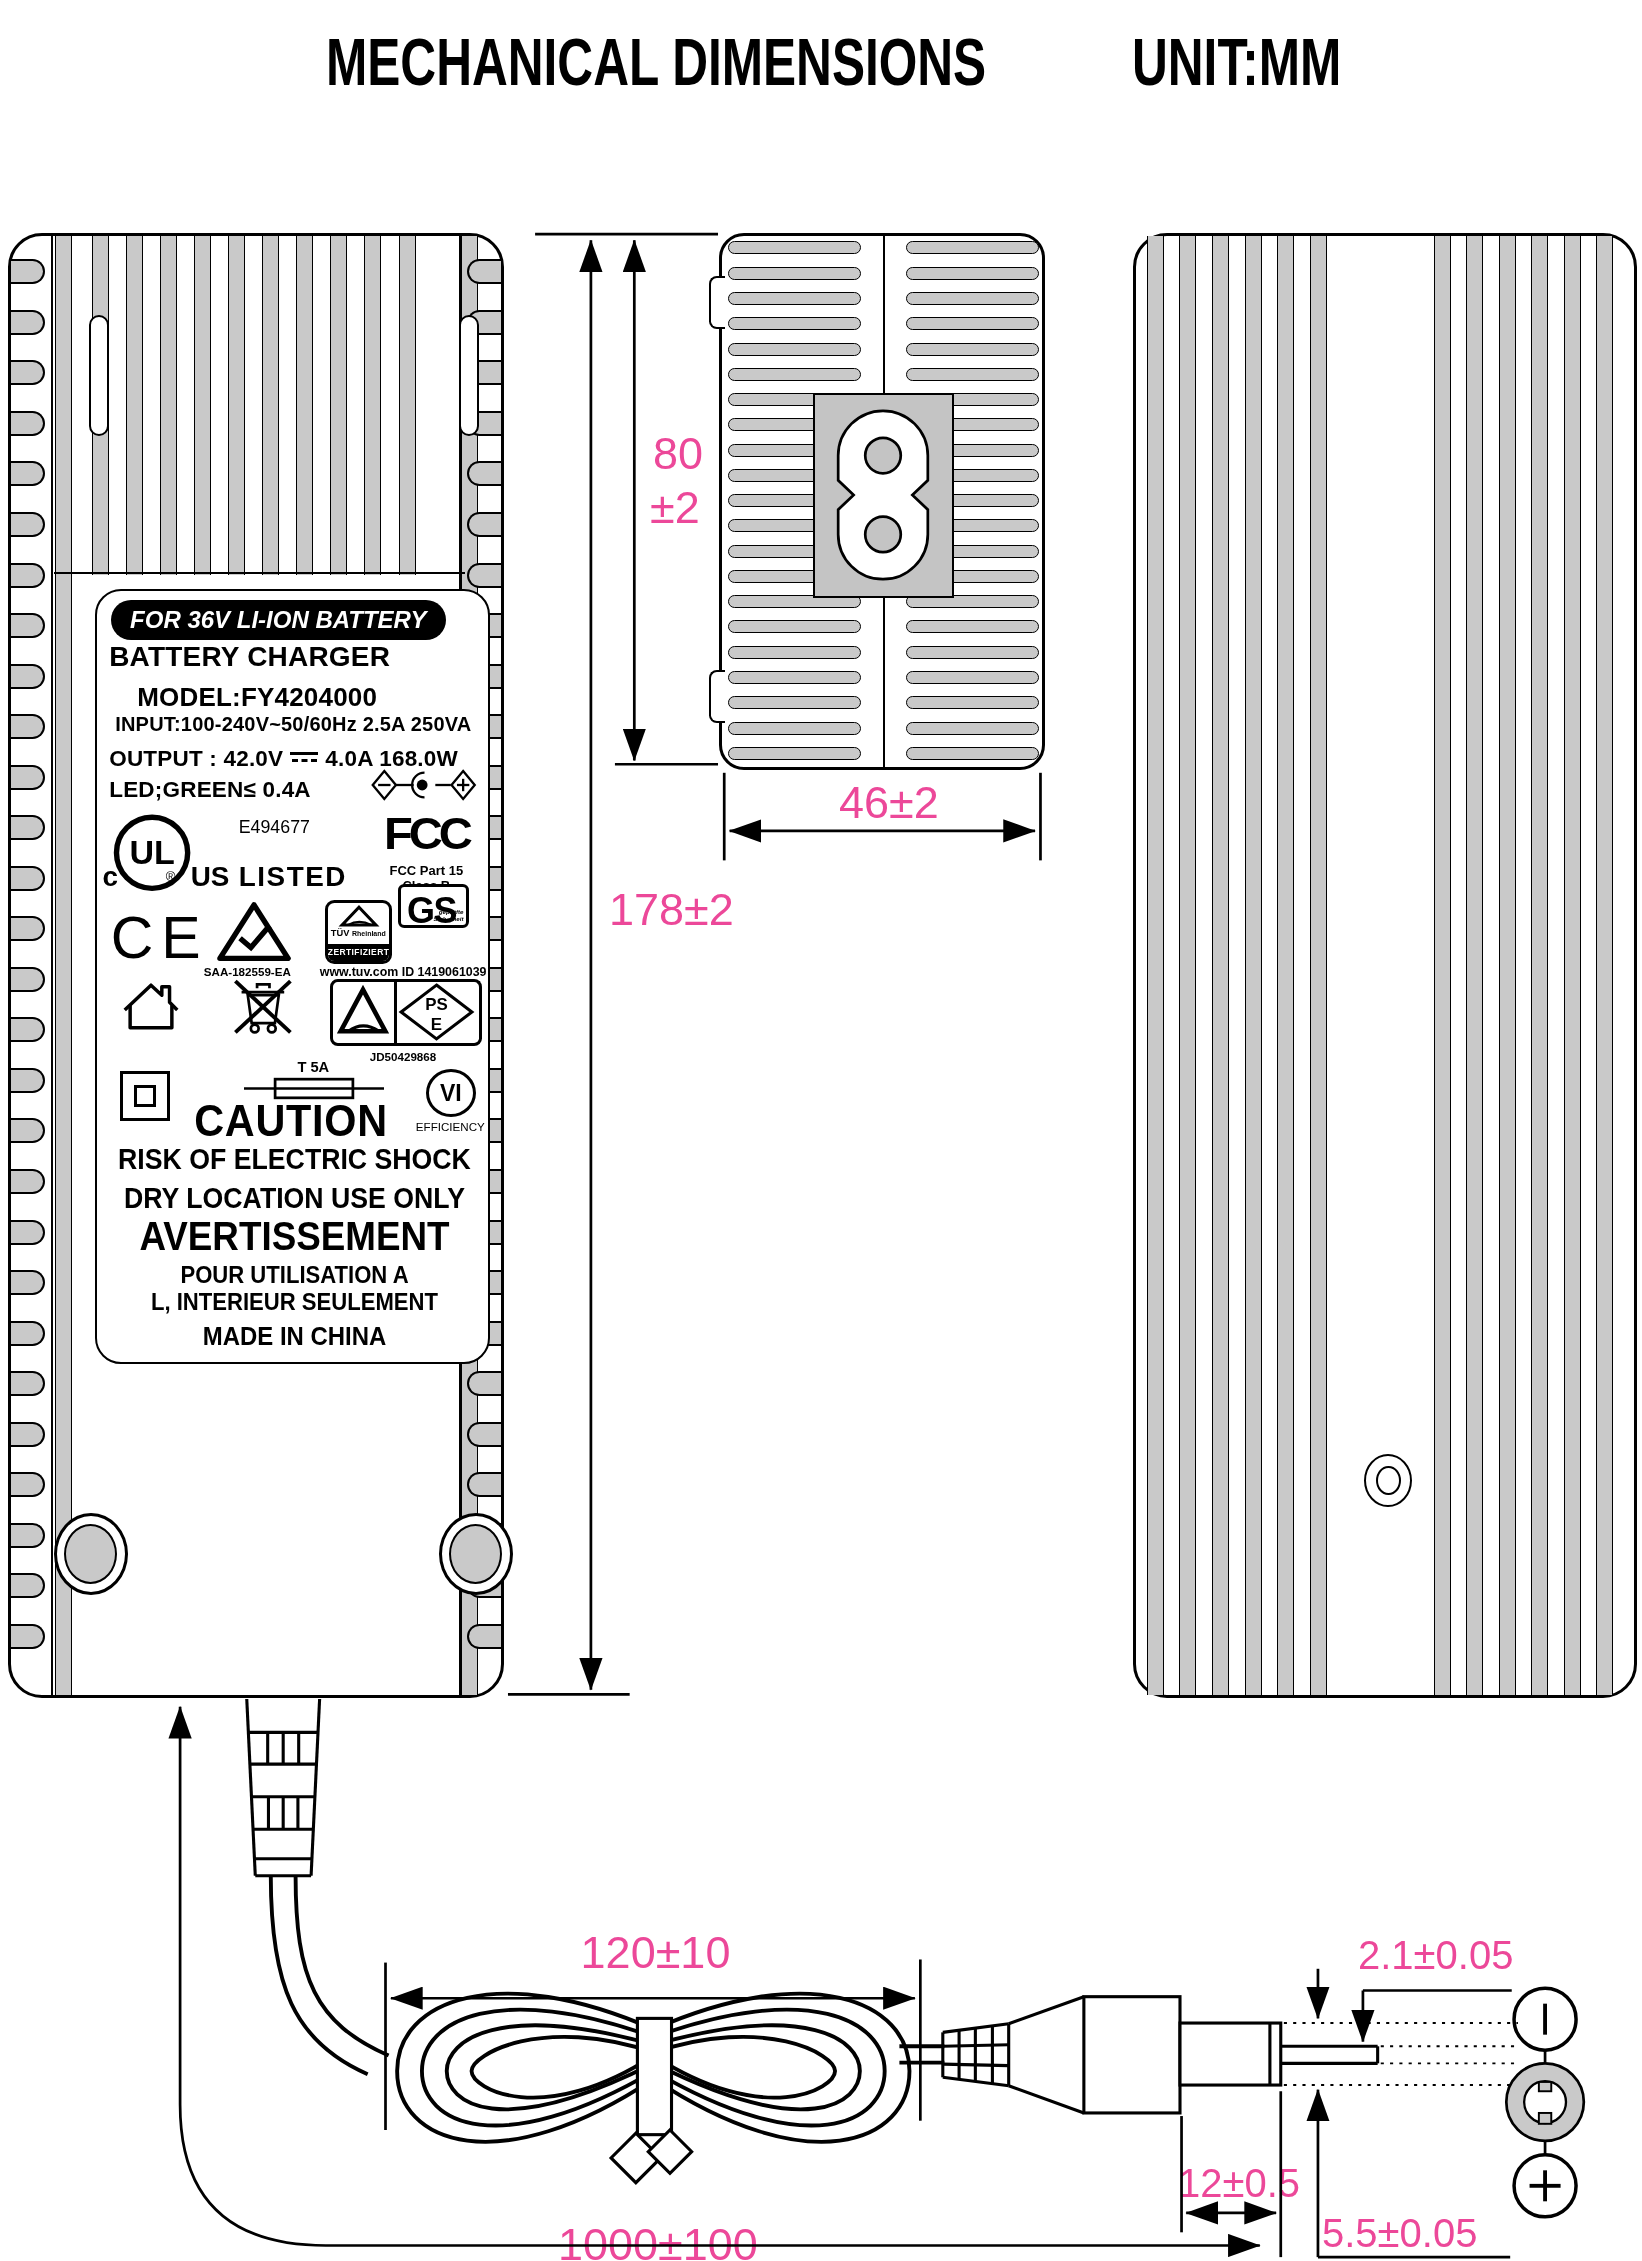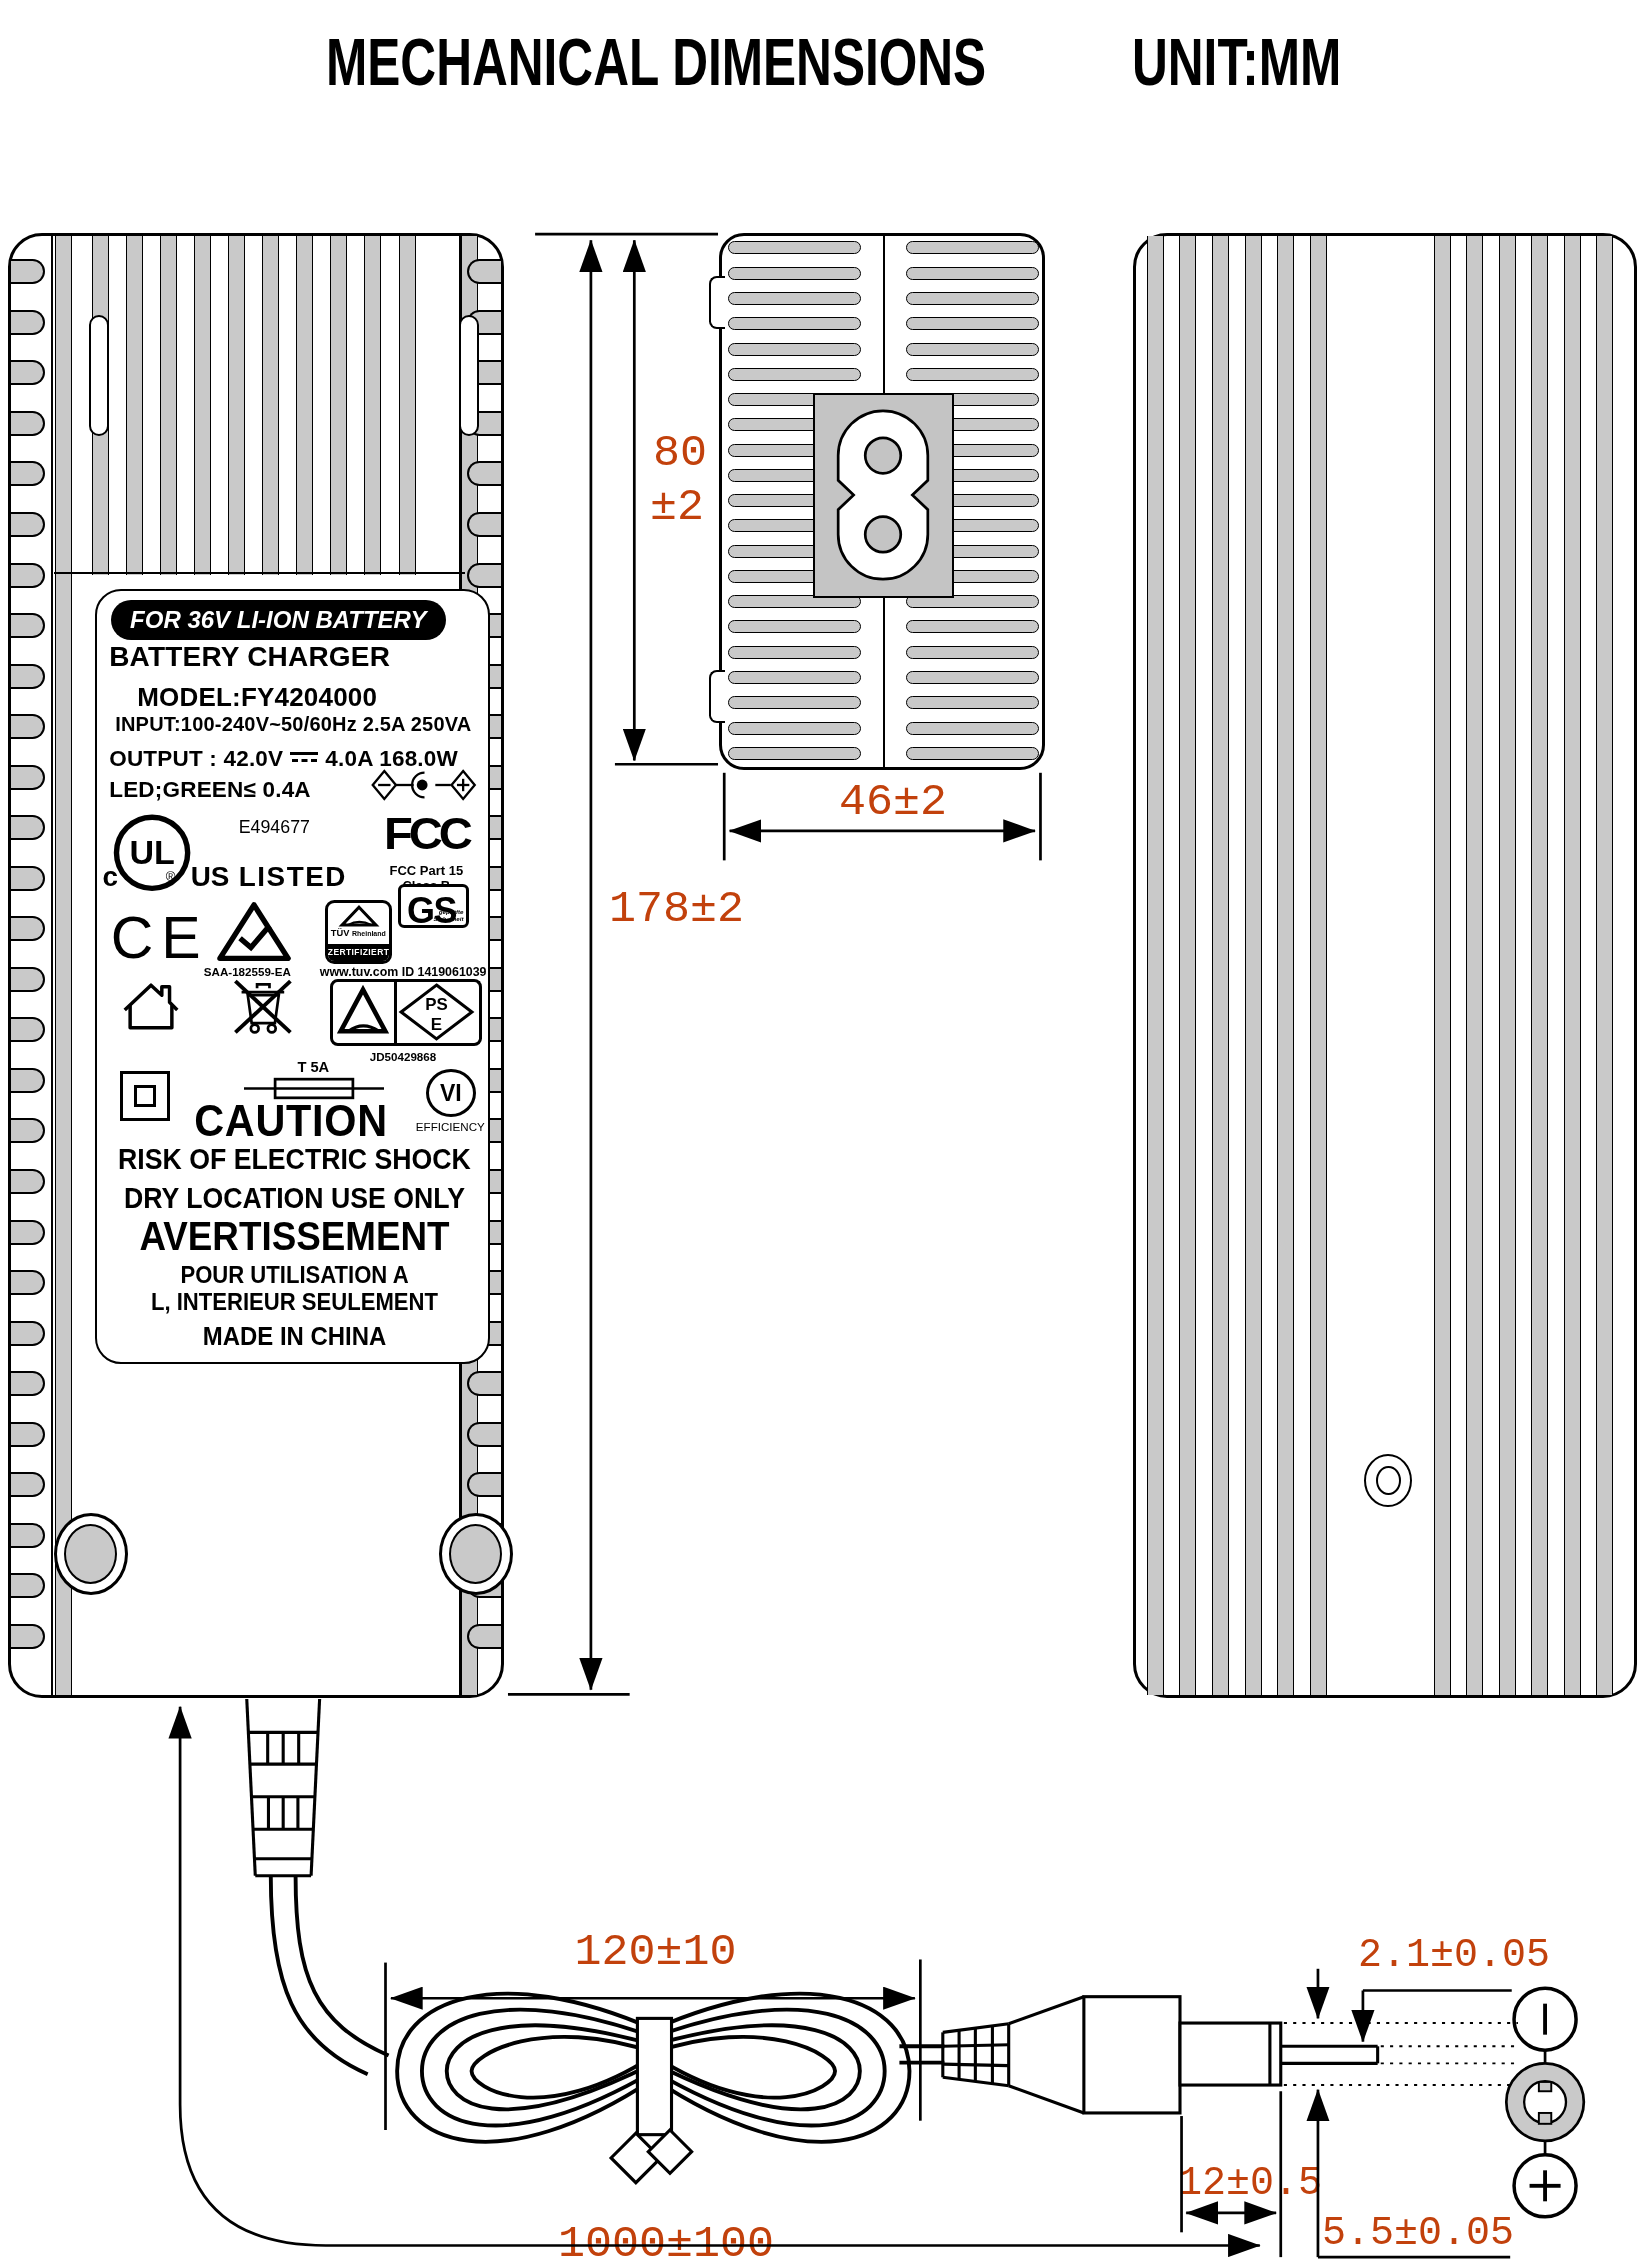--- a/index.html
+++ b/index.html
@@ -1,21 +1,21 @@
 <!DOCTYPE html>
 <html style="font-size:12.4px"><head>
 <meta charset="utf-8">
 <style>
   html,body{margin:0;padding:0;background:#fff;}
   #canvas{position:relative;width:1643px;height:2261px;background:#fff;overflow:hidden;
           font-family:"Liberation Sans",sans-serif;color:#000;}
   .abs{position:absolute;}
   .cond{transform:scaleX(0.74);transform-origin:left center;white-space:nowrap;font-weight:bold;}
   .condc{transform:scaleX(0.92);transform-origin:center;white-space:nowrap;font-weight:bold;}
-  .dimtxt{font-family:Liberation Mono, monospace;font-size:45px;color:#c2410c;white-space:nowrap;}
+  .dimtxt{font-family:Liberation Sans, sans-serif;font-size:45px;color:#ec4899;white-space:nowrap;}
   
   .view{position:absolute;background:#fff;border:3.1px solid #000;box-sizing:border-box;}
   #view-bottom{left:7.8px;top:233px;width:496px;height:1465px;border-radius:34px;}
   #view-end{left:719px;top:233px;width:326px;height:537px;border-radius:25px;}
   #view-top{left:1133px;top:233px;width:504px;height:1465px;border-radius:34px;}
   .tooth-left{position:absolute;left:0;width:34px;height:25px;background:#c9c9c9;
      border:2.3px solid #000;border-left:none;border-radius:0 12.4px 12.4px 0;box-sizing:border-box;}
   .tooth-right{position:absolute;right:0;width:34px;height:25px;background:#c9c9c9;
      border:2.3px solid #000;border-right:none;border-radius:12.4px 0 0 12.4px;box-sizing:border-box;}
   .wall-left{position:absolute;left:40px;top:0;bottom:0;width:2.3px;background:#000;}

